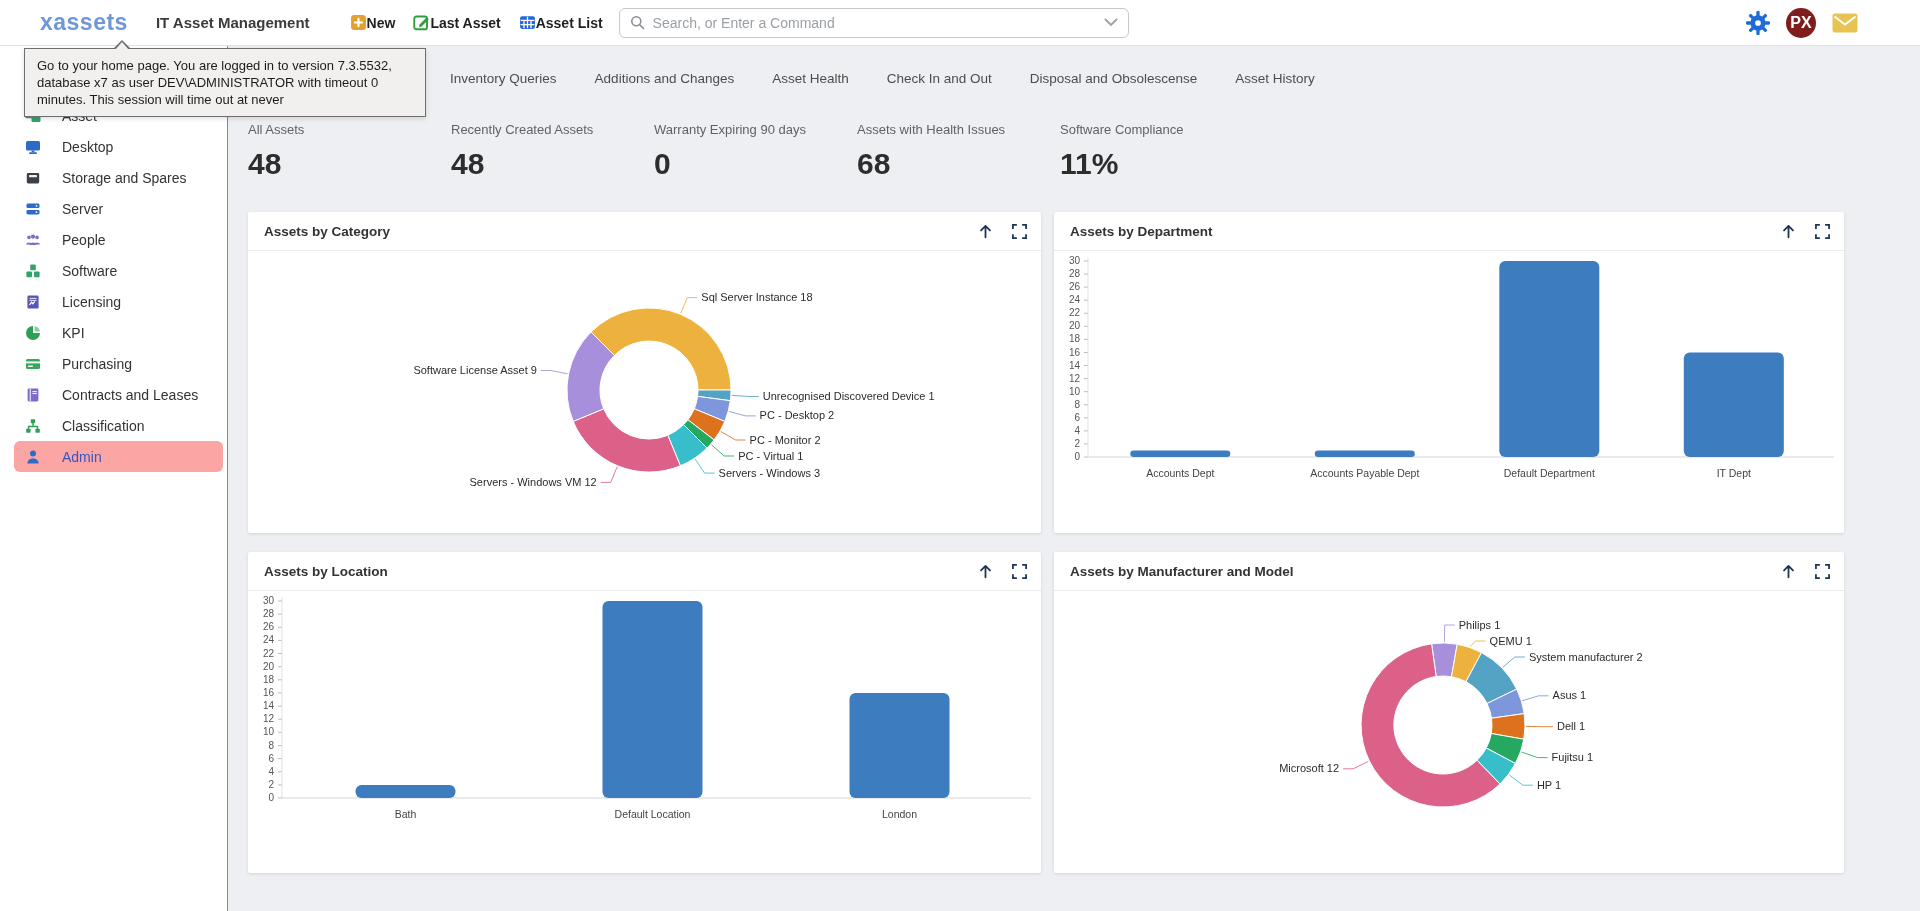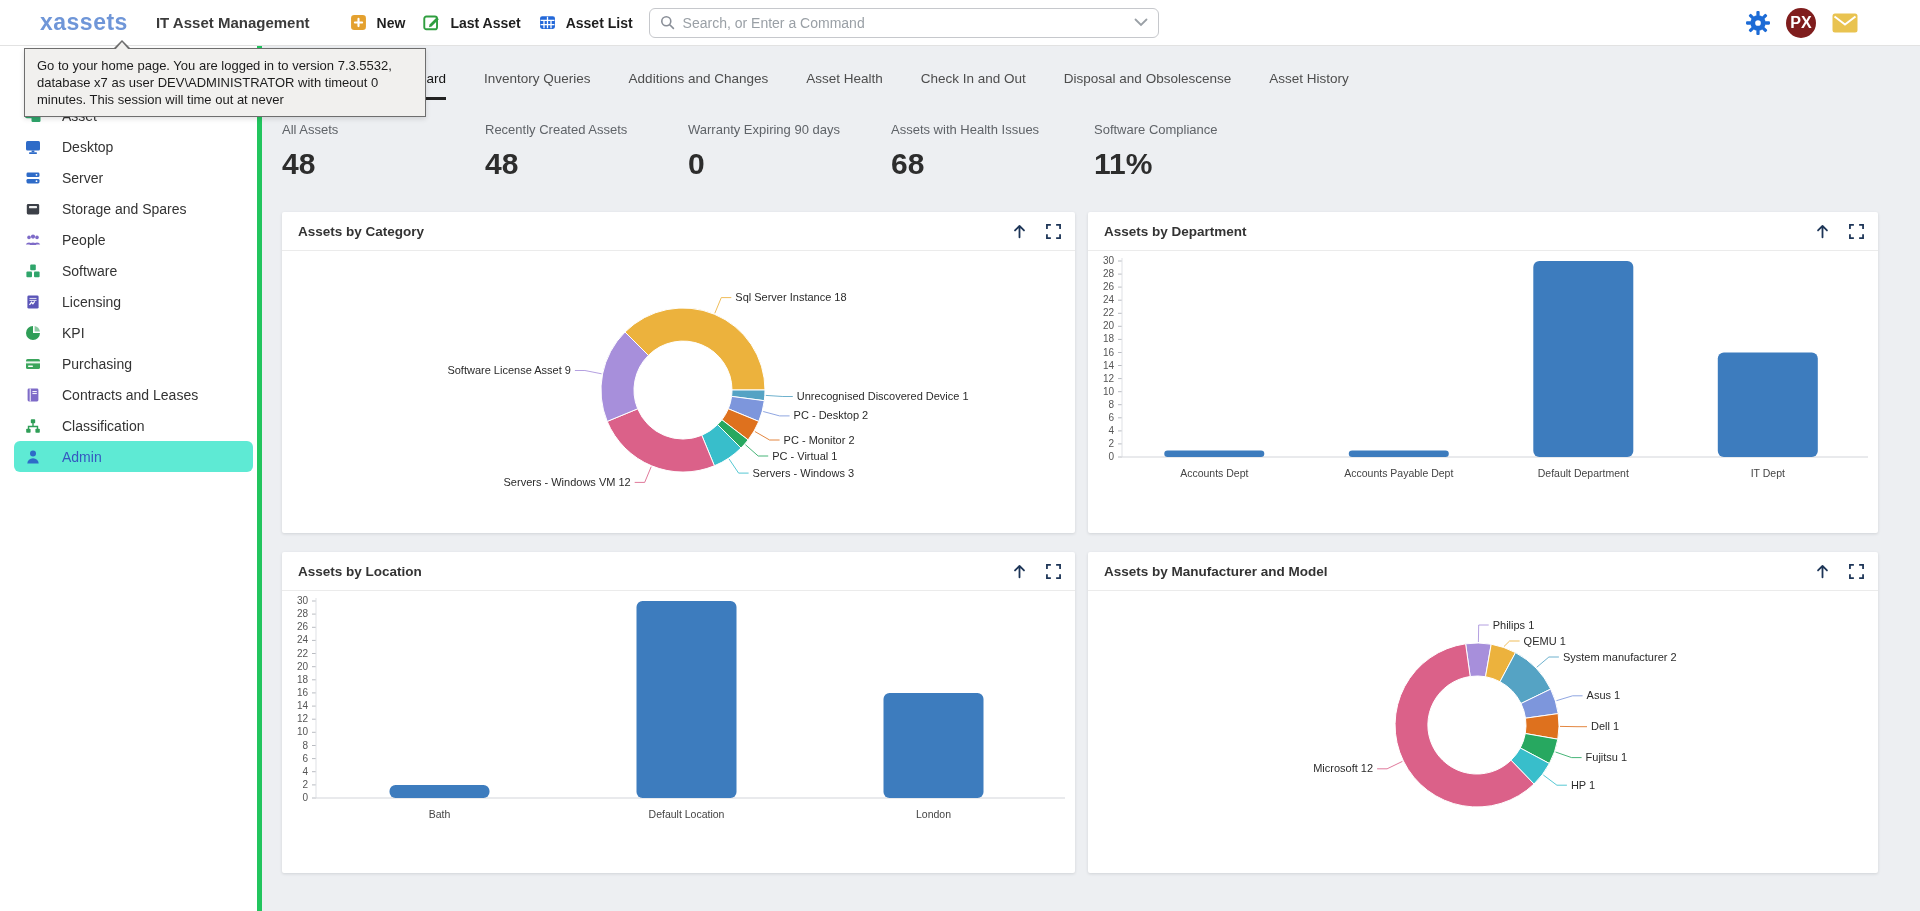--- a/index.html
+++ b/index.html
@@ -5,21 +5,21 @@
   * { margin:0; padding:0; box-sizing:border-box; }
   html,body { width:1920px; height:911px; overflow:hidden; background:#edeff2;
     font-family:"Liberation Sans","DejaVu Sans",sans-serif; }
 
   
   .topbar { position:relative; display:flex; align-items:center; height:46px;
     background:#fff; border-bottom:1px solid #e2e2e2; padding-left:40px; z-index:20; }
   .logo { font-size:23px; font-weight:600; color:#6f96d8; letter-spacing:.5px; cursor:pointer; }
   .app-title { font-size:15px; font-weight:700; color:#3b3b3b; margin-left:28px; }
   .tb-buttons { display:flex; align-items:center; gap:18px; margin-left:40px; }
-  .tb-btn { display:flex; align-items:center; gap:10px; font-size:14px; font-weight:600;
+  .tb-btn { display:flex; align-items:center; gap:0; font-size:14px; font-weight:600;
     color:#1f1f1f; cursor:pointer; white-space:nowrap;justify-content:center; }
   .tb-btn svg { display:block; }
   .search { display:flex; align-items:center; width:510px; height:30px; margin-left:16px;
     border:1px solid #c6c8cc; border-radius:6px; background:#fff; padding:0 10px; gap:8px; }
   .search .ph { flex:1; font-size:14px; color:#9aa0a6; white-space:nowrap; overflow:hidden; }
   .tb-right { position:absolute; right:62px; top:0; height:46px; display:flex;
     align-items:center; gap:16px; }
   .avatar { width:30px; height:30px; border-radius:50%; background:#7f1d1d; color:#fff;
     font-size:16px; font-weight:700; display:flex; align-items:center; justify-content:center; cursor:pointer; }
 
@@ -27,26 +27,26 @@
   .tooltip { position:absolute; left:24px; top:48px; width:402px; z-index:50;
     background:#f1f0ee; border:1px solid #6e6e6e; border-radius:0; padding:8px 12px;
     font-size:13px; line-height:17px; color:#1c1c1c; box-shadow:0 2px 5px rgba(0,0,0,.12); }
   .tooltip:before { content:""; position:absolute; top:-9px; left:88px; width:0; height:0;
     border-left:9px solid transparent; border-right:9px solid transparent; border-bottom:9px solid #6e6e6e; }
   .tooltip:after { content:""; position:absolute; top:-7.5px; left:89.5px; width:0; height:0;
     border-left:7.5px solid transparent; border-right:7.5px solid transparent; border-bottom:8px solid #f1f0ee; }
 
   
   .layout { display:flex; height:865px; }
-  .sidebar { width:262px; background:#fff; border-right:5px solid #22c55e; padding-top:54px; }
+  .sidebar { width:228px; background:#fff; border-right:1px solid #22c55e; padding-top:54px; }
   .side-item { display:flex; align-items:center; height:31px; margin:0 4px 0 14px;
     padding-left:11px; border-radius:6px; cursor:pointer; }
   .side-item .icn { width:16px; height:16px; margin-right:21px; flex:none; }
   .side-item .lbl { font-size:14px; color:#333; }
-  .side-item.active { background:#5eead4; }
+  .side-item.active { background:#fca5a5; }
   .side-item.active .lbl { color:#3558c0; }
 
   .content { flex:1; padding:0 34px 0 20px; }
 
   
   .tabs { display:flex; align-items:flex-end; height:54px; margin-left:98px; gap:38px; }
   .tab { font-size:13.5px; color:#4d4d4d; padding-bottom:11px; border-bottom:3px solid transparent;
     cursor:pointer; white-space:nowrap; }
   .tab.active { color:#141414; border-bottom-color:#222; font-weight:400; }
 
@@ -165,33 +165,33 @@
       <div class="side-item">
         <span class="icn"><svg width="16" height="16" viewBox="0 0 16 16">
             <rect x="1" y="2" width="14" height="9.5" rx="1.5" fill="#2E6BC8"></rect>
             <rect x="6.6" y="11.5" width="2.8" height="1.8" fill="#2E6BC8"></rect>
             <rect x="4" y="13.3" width="8" height="1.7" rx=".8" fill="#2E6BC8"></rect>
           </svg></span>
         <span class="lbl">Desktop</span>
       </div>
       <div class="side-item">
         <span class="icn"><svg width="16" height="16" viewBox="0 0 16 16">
+            <rect x="1.8" y="3" width="12.4" height="10.5" rx="1.4" fill="#3C4048"></rect>
+            <rect x="4" y="5" width="8" height="2.2" rx=".6" fill="#fff" opacity=".92"></rect>
+          </svg></span>
+        <span class="lbl">Storage and Spares</span>
+      </div>
+      <div class="side-item">
+        <span class="icn"><svg width="16" height="16" viewBox="0 0 16 16">
             <rect x="1.5" y="2.5" width="13" height="4.6" rx="1.4" fill="#2E6BC8"></rect>
             <rect x="1.5" y="8.9" width="13" height="4.6" rx="1.4" fill="#2E6BC8"></rect>
             <circle cx="11.5" cy="4.8" r=".9" fill="#fff"></circle>
             <circle cx="11.5" cy="11.2" r=".9" fill="#fff"></circle>
           </svg></span>
         <span class="lbl">Server</span>
-      </div>
-      <div class="side-item">
-        <span class="icn"><svg width="16" height="16" viewBox="0 0 16 16">
-            <rect x="1.8" y="3" width="12.4" height="10.5" rx="1.4" fill="#3C4048"></rect>
-            <rect x="4" y="5" width="8" height="2.2" rx=".6" fill="#fff" opacity=".92"></rect>
-          </svg></span>
-        <span class="lbl">Storage and Spares</span>
       </div>
       <div class="side-item">
         <span class="icn"><svg width="16" height="16" viewBox="0 0 16 16" fill="#7E6BC8">
             <circle cx="4" cy="5.4" r="1.8"></circle>
             <circle cx="12" cy="5.4" r="1.8"></circle>
             <circle cx="8" cy="4.6" r="2.1"></circle>
             <path d="M.8 12.6a3.4 3 0 0 1 6.4 0z"></path>
             <path d="M8.8 12.6a3.4 3 0 0 1 6.4 0z"></path>
             <path d="M4.4 12.9a3.8 3.4 0 0 1 7.2 0z"></path>
           </svg></span>

